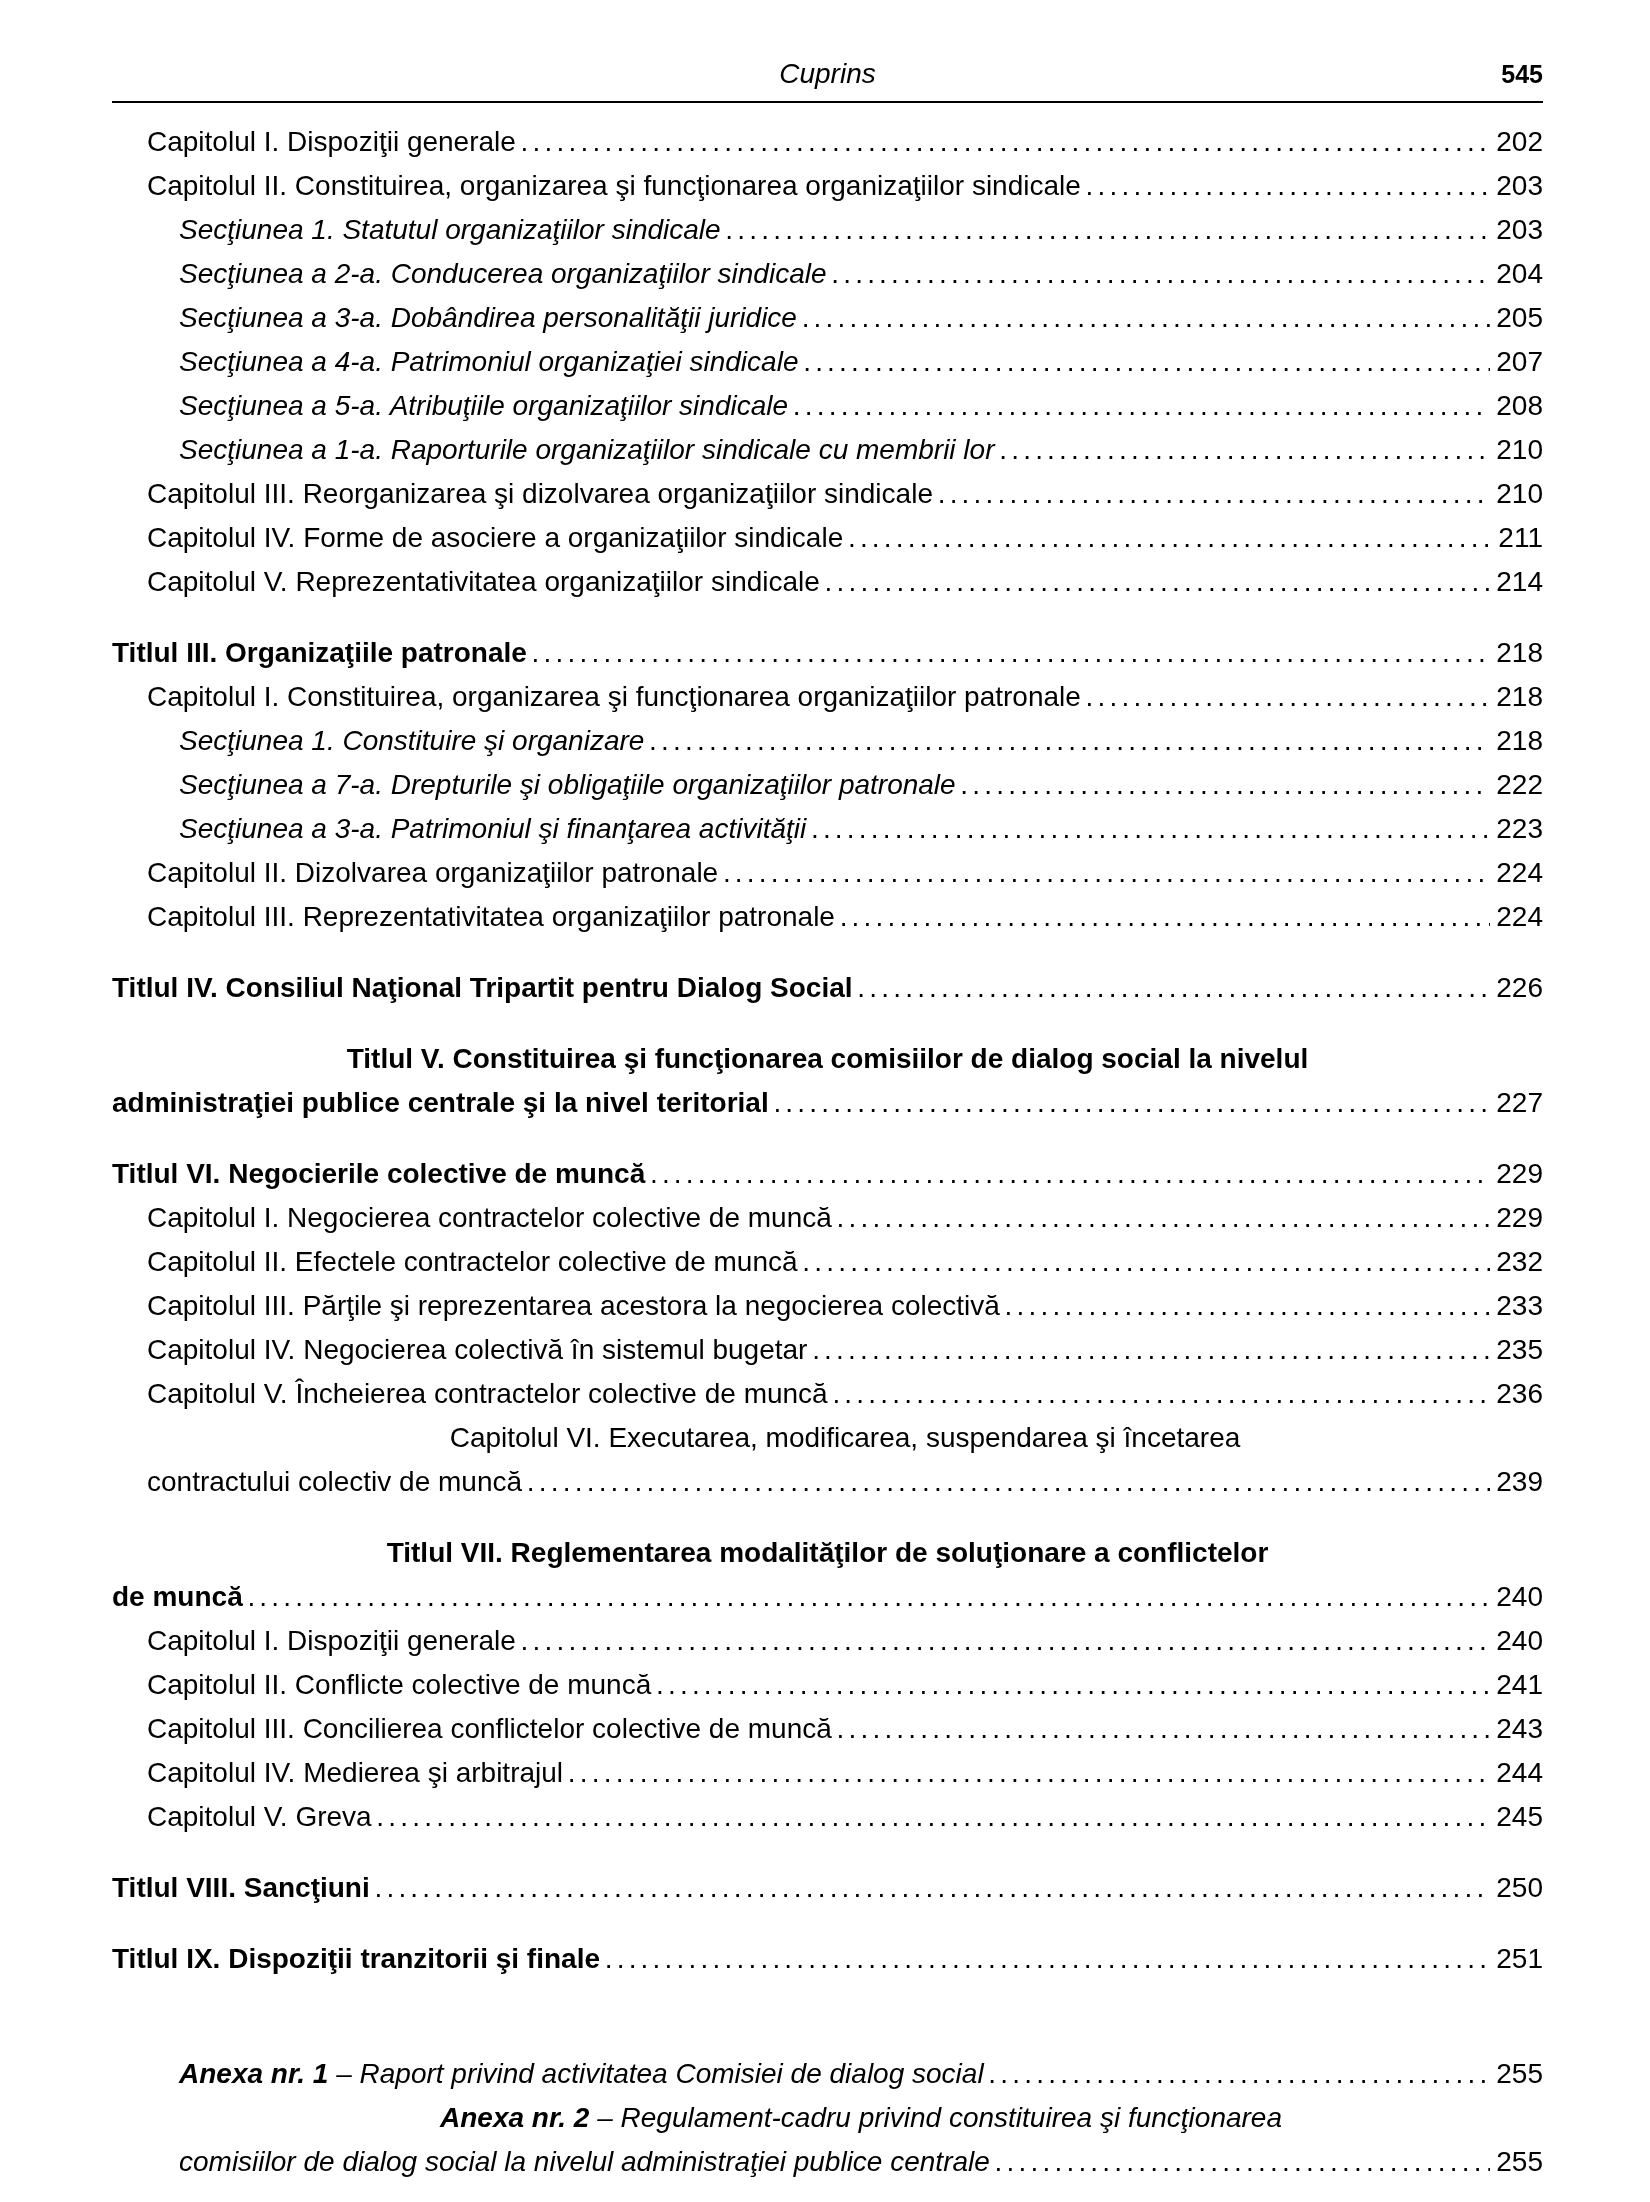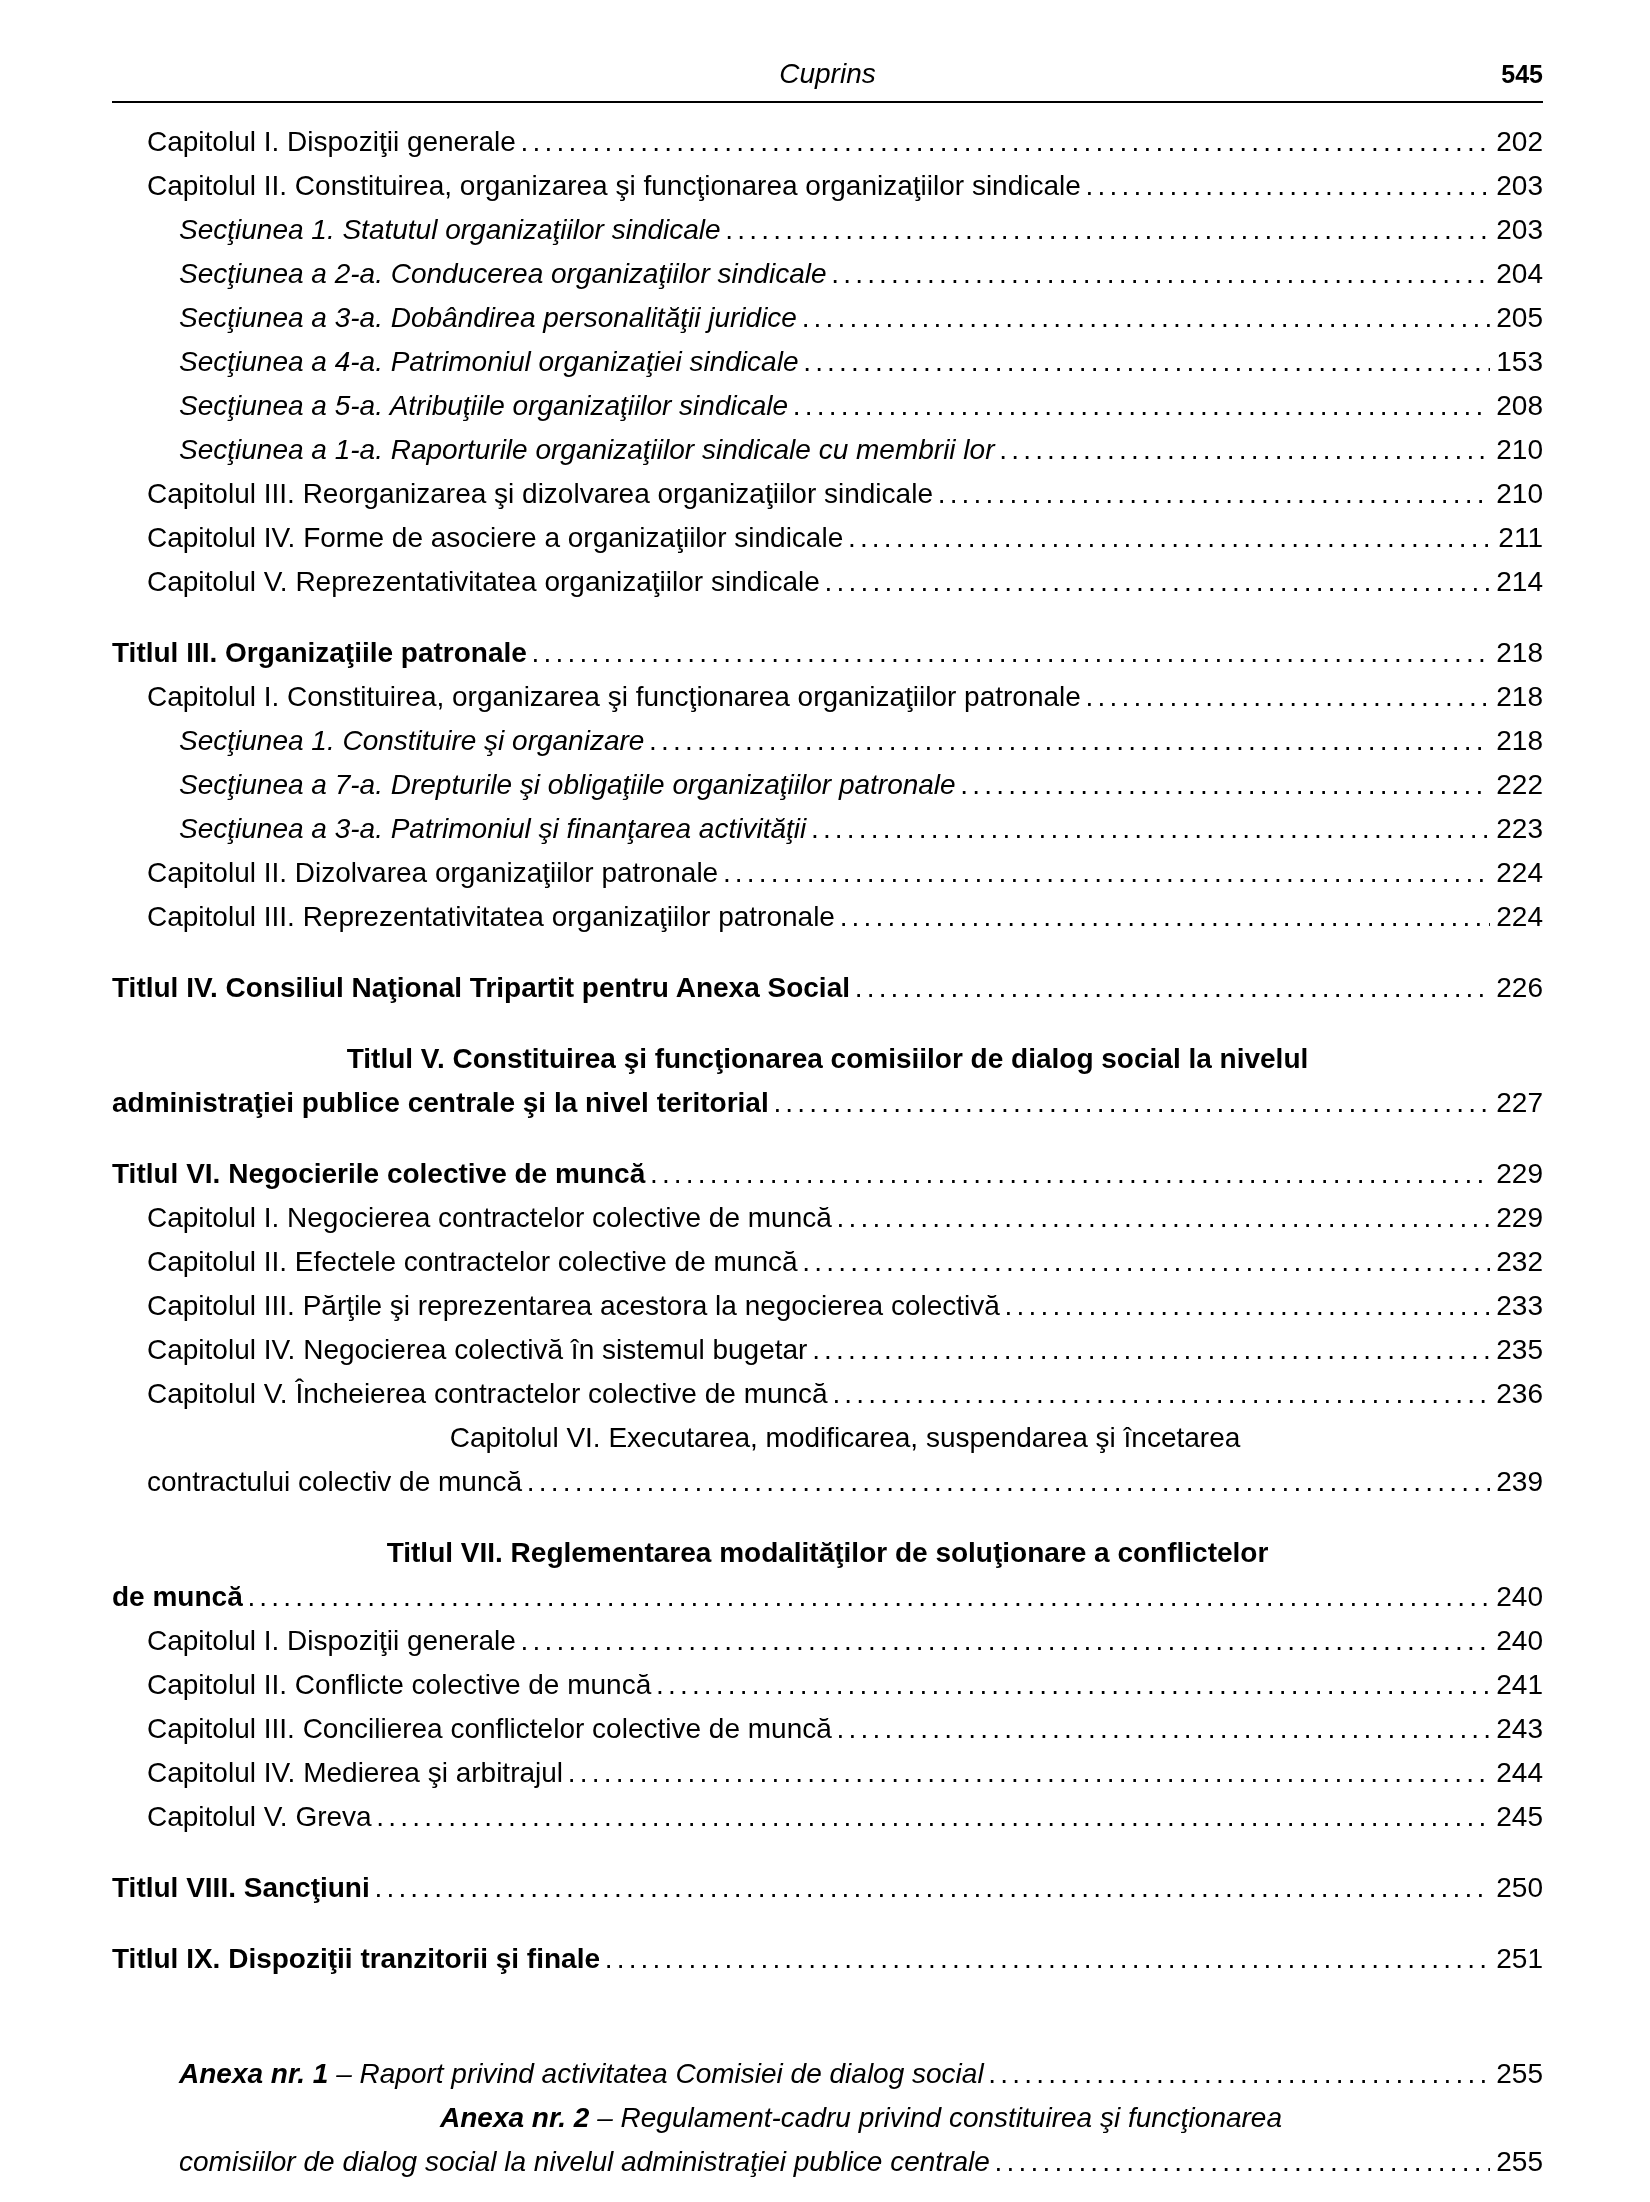--- a/index.html
+++ b/index.html
@@ -107,21 +107,21 @@
         <div class="line last">
           <span class="text">Secţiunea a 3-a. Dobândirea personalităţii juridice</span>
           <span class="leader"></span>
           <span class="pgnum">205</span>
         </div>
       </div>
       <div class="entry level-2 style-section">
         <div class="line last">
           <span class="text">Secţiunea a 4-a. Patrimoniul organizaţiei sindicale</span>
           <span class="leader"></span>
-          <span class="pgnum">153</span>
+          <span class="pgnum">207</span>
         </div>
       </div>
       <div class="entry level-2 style-section">
         <div class="line last">
           <span class="text">Secţiunea a 5-a. Atribuţiile organizaţiilor sindicale</span>
           <span class="leader"></span>
           <span class="pgnum">208</span>
         </div>
       </div>
       <div class="entry level-2 style-section">
@@ -196,21 +196,21 @@
       </div>
       <div class="entry level-1 style-chapter">
         <div class="line last">
           <span class="text">Capitolul III. Reprezentativitatea organizaţiilor patronale</span>
           <span class="leader"></span>
           <span class="pgnum">224</span>
         </div>
       </div>
       <div class="entry level-0 style-title space-group">
         <div class="line last">
-          <span class="text">Titlul IV. Consiliul Naţional Tripartit pentru Anexa Social</span>
+          <span class="text">Titlul IV. Consiliul Naţional Tripartit pentru Dialog Social</span>
           <span class="leader"></span>
           <span class="pgnum">226</span>
         </div>
       </div>
       <div class="entry level-0 style-title space-group">
         <div class="line"><span class="text">Titlul V. Constituirea şi funcţionarea comisiilor de dialog social la nivelul</span></div>
         <div class="line last">
           <span class="text">administraţiei publice centrale şi la nivel teritorial</span>
           <span class="leader"></span>
           <span class="pgnum">227</span>

